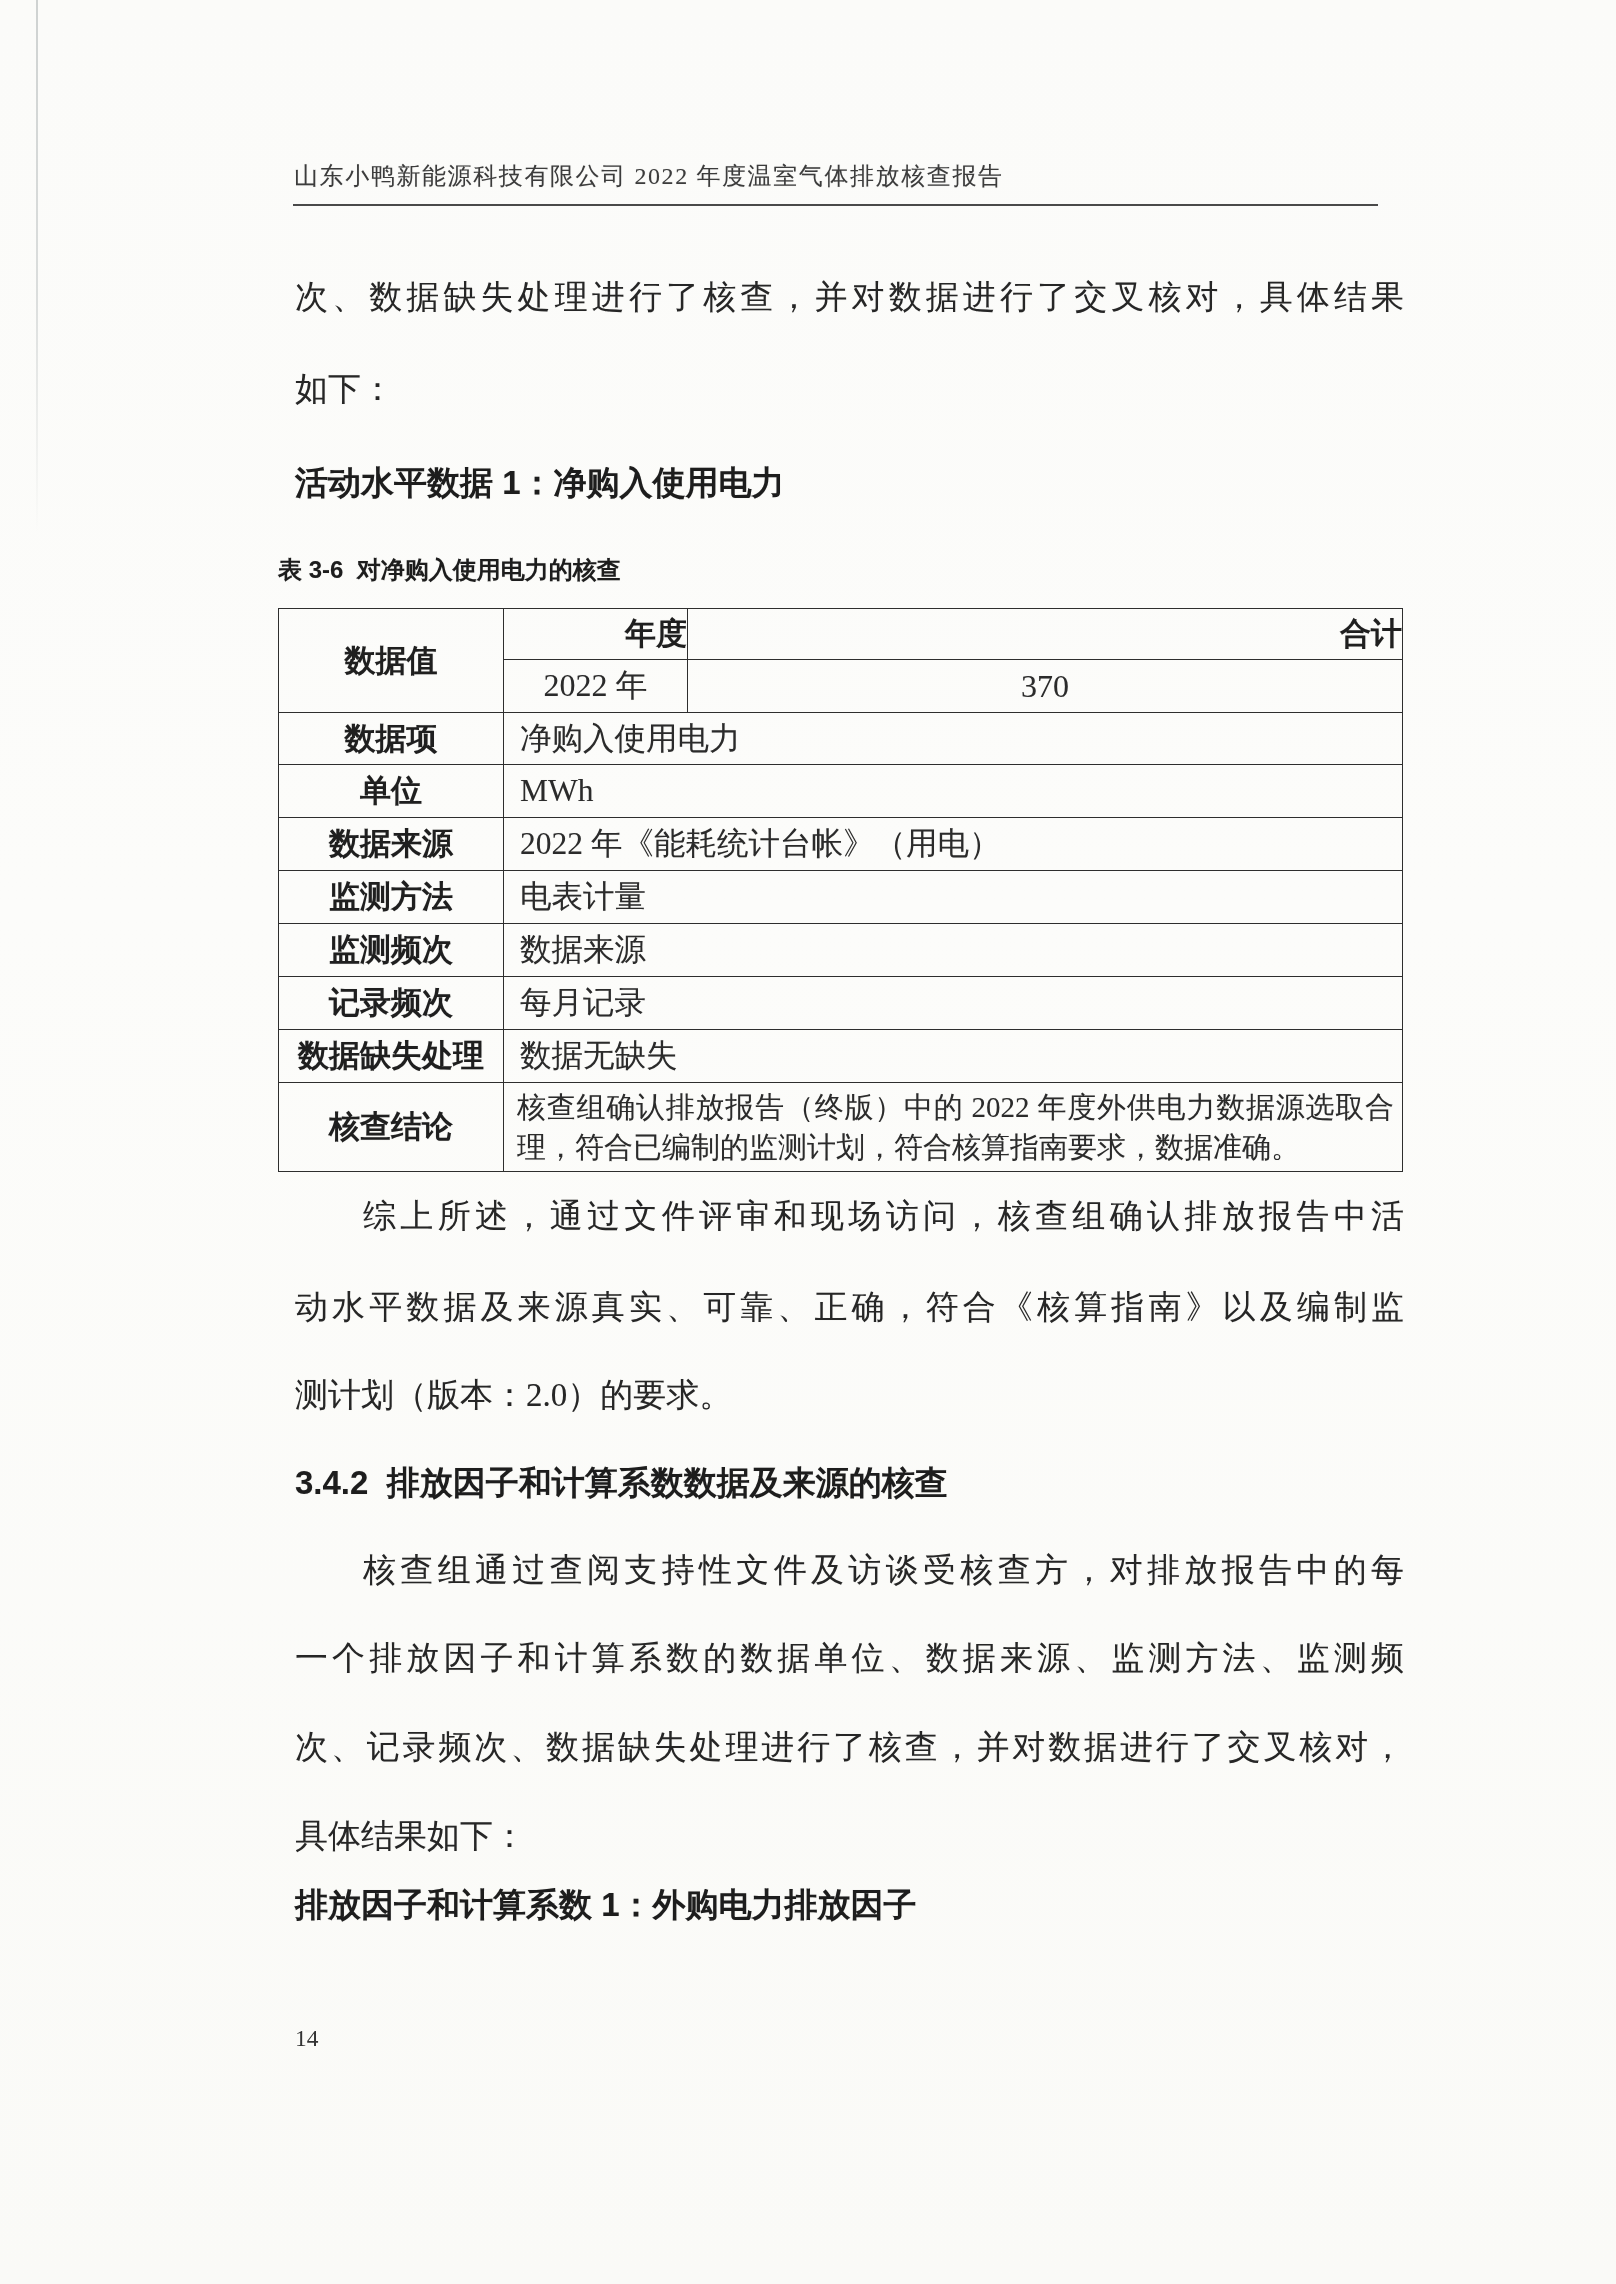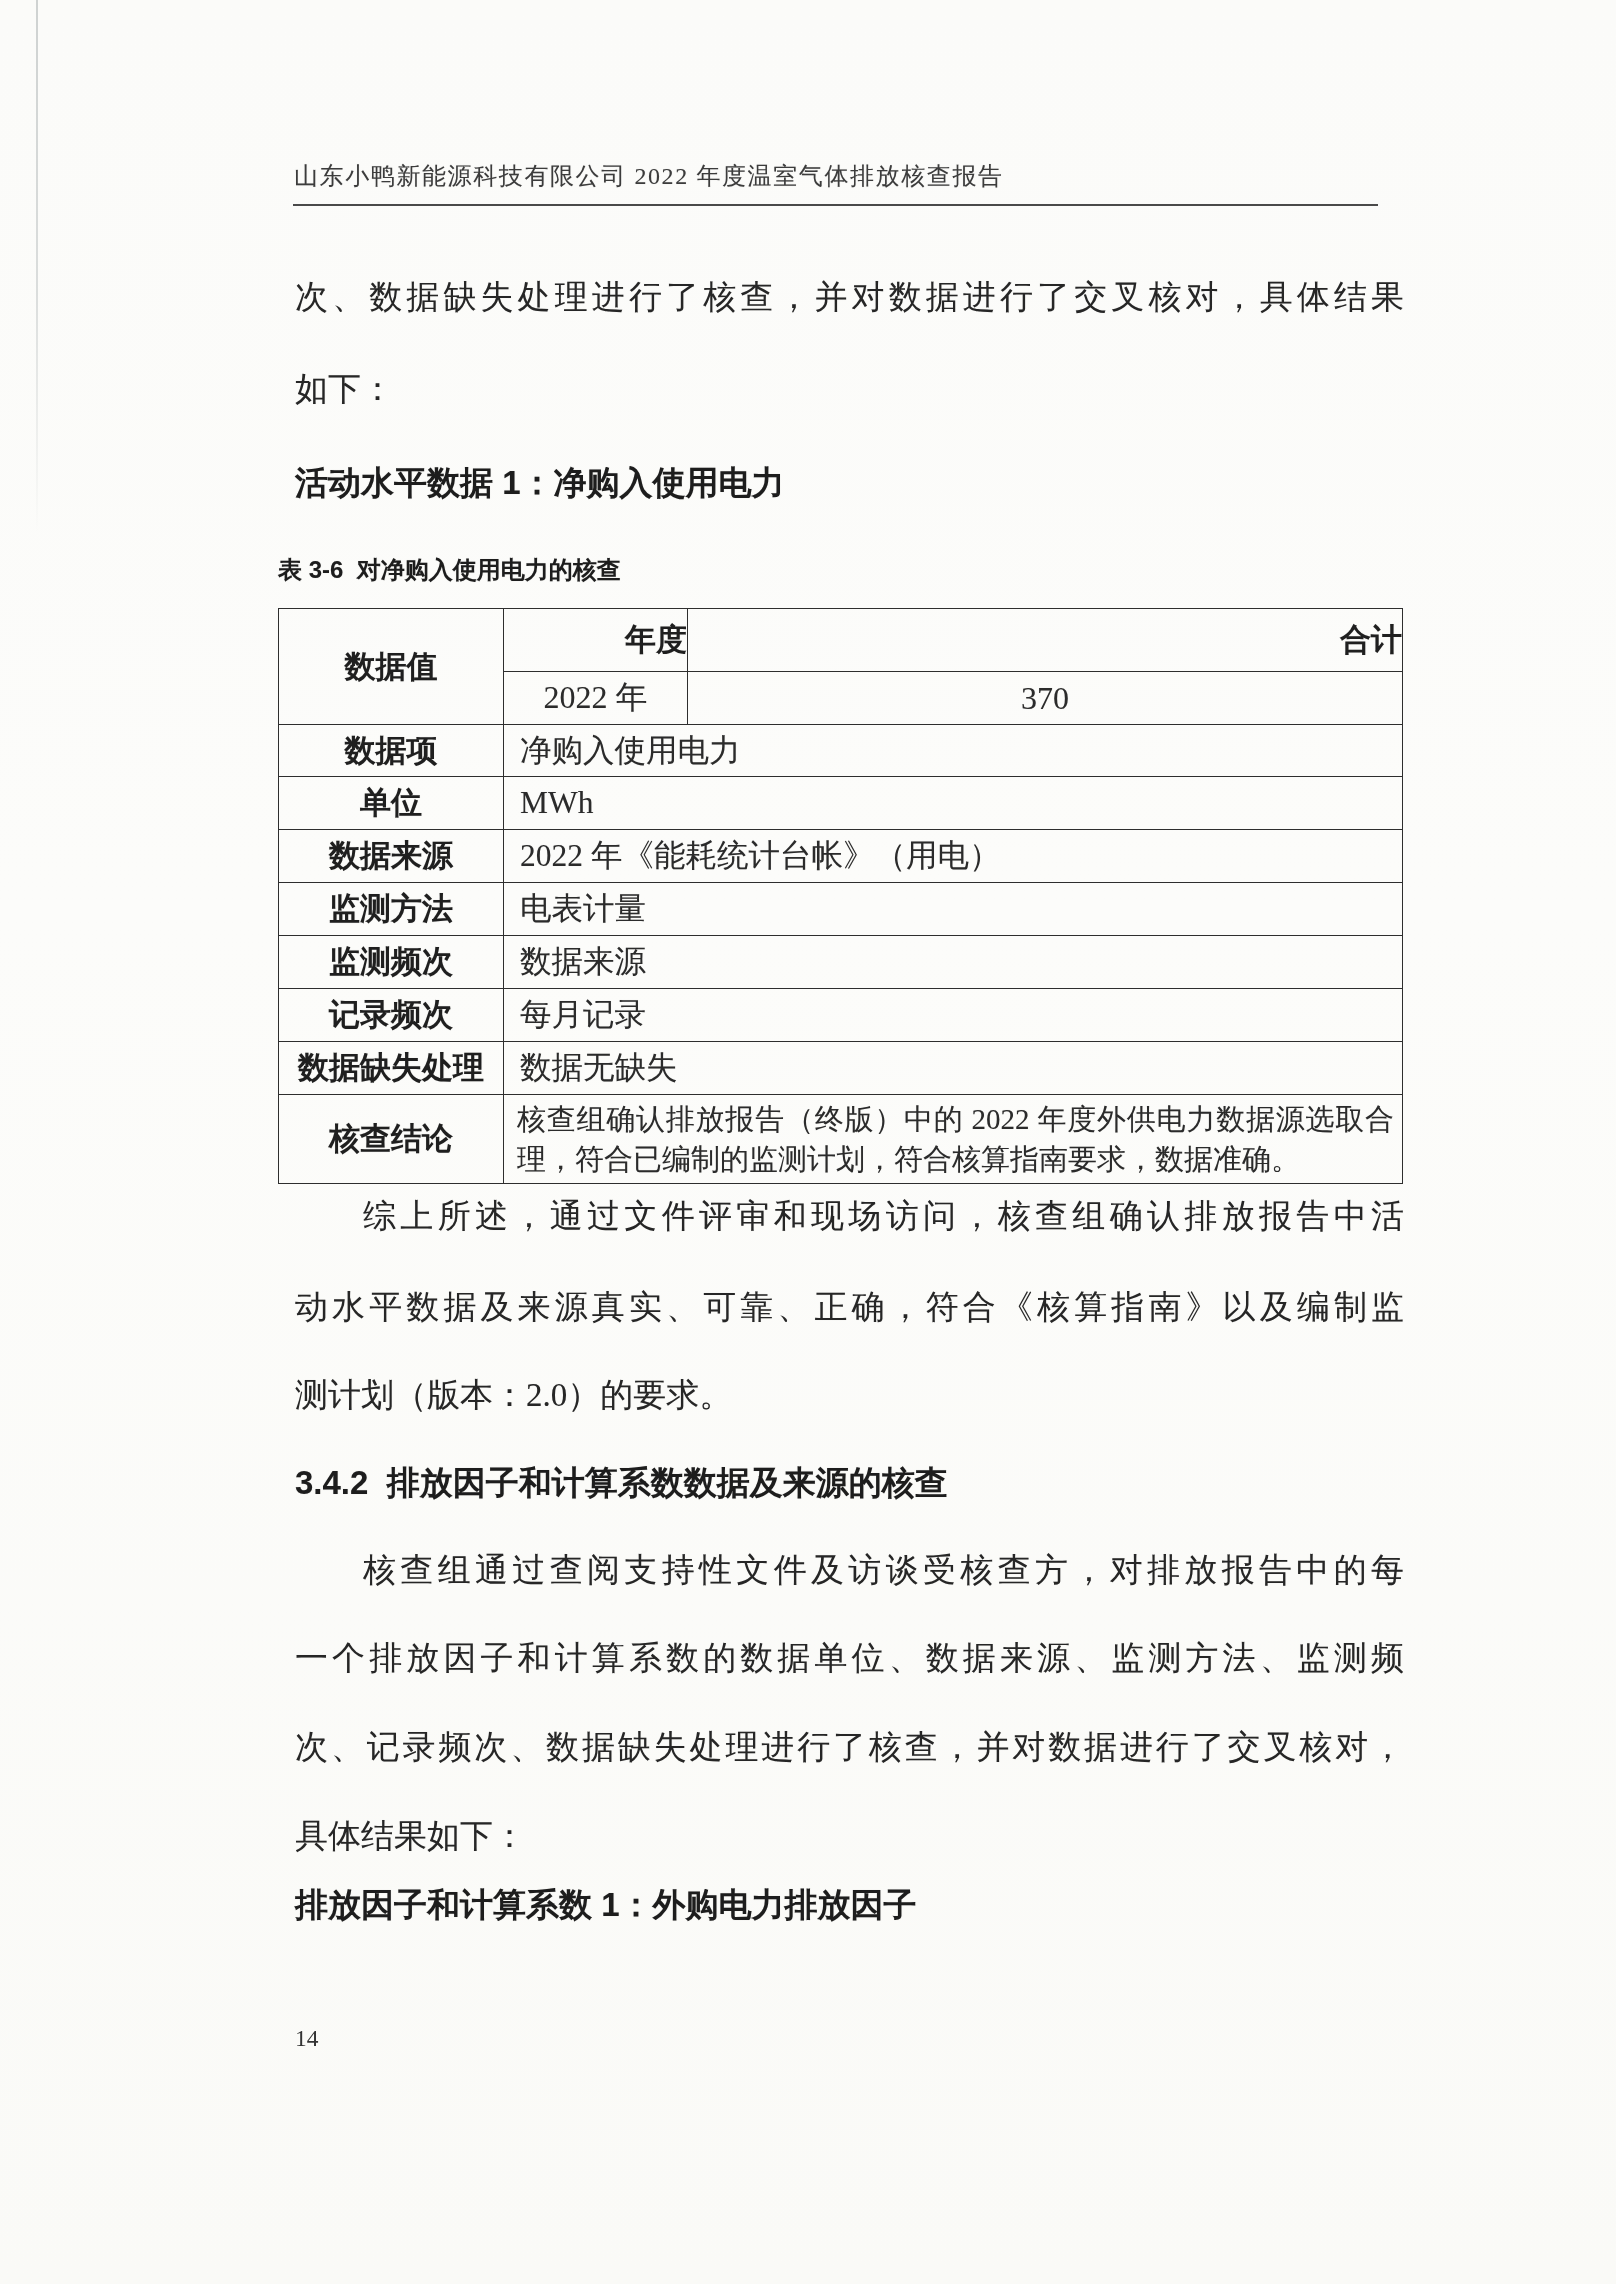--- a/index.html
+++ b/index.html
@@ -98,21 +98,21 @@
 
   <div class="abs caption" style="top:554px">表 3-6  对净购入使用电力的核查</div>
 
   <table class="vtable">
     <colgroup>
       <col style="width:225px">
         <col style="width:184px">
         <col>
     </colgroup>
     <tbody>
-      <tr style="height:63px">
+      <tr style="height:51px">
         <th rowspan="2">数据值</th>
         <td class="hd">年度</td>
         <td class="hd">合计</td>
       </tr>
       <tr style="height:53px">
         <td class="c">2022 年</td>
         <td class="c">370</td>
       </tr>
       <tr style="height:52px">
         <th>数据项</th>

